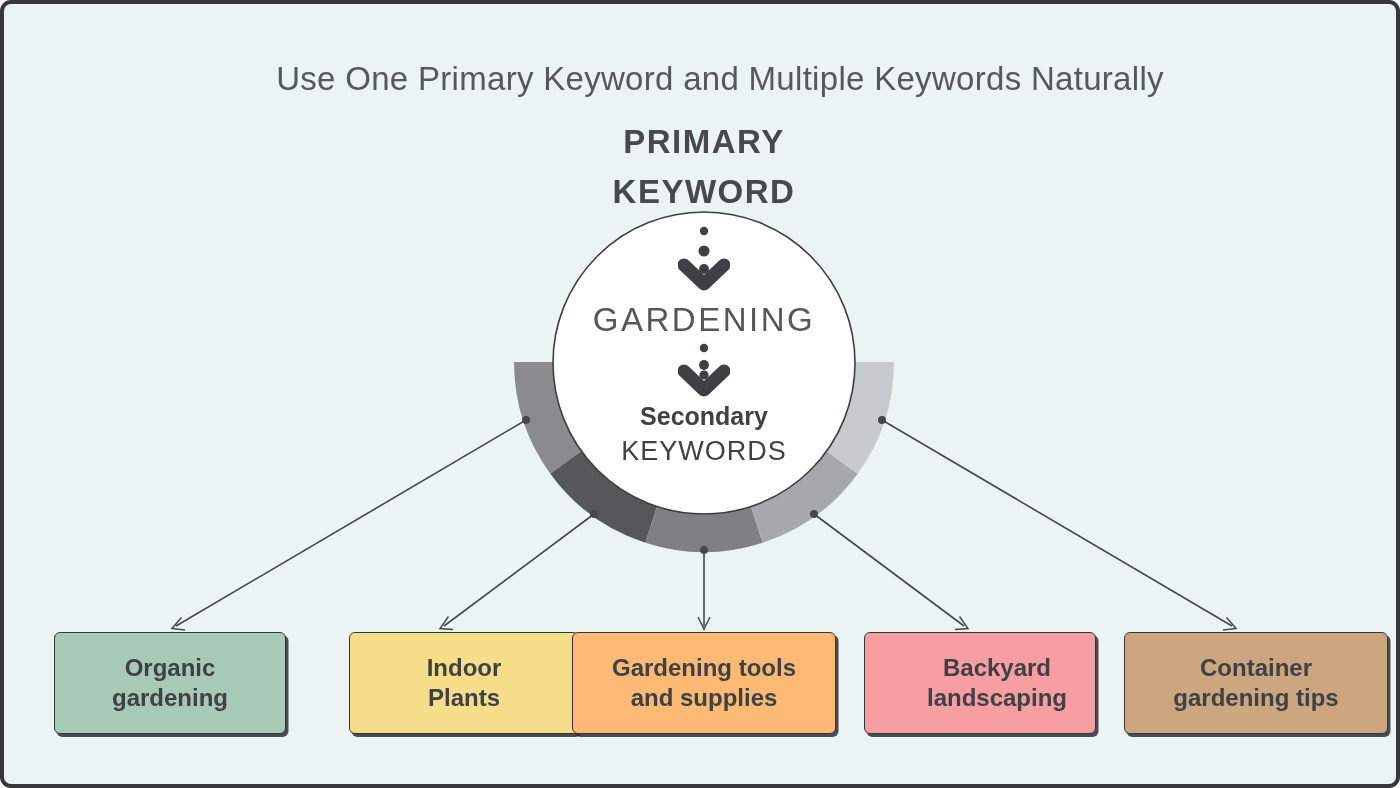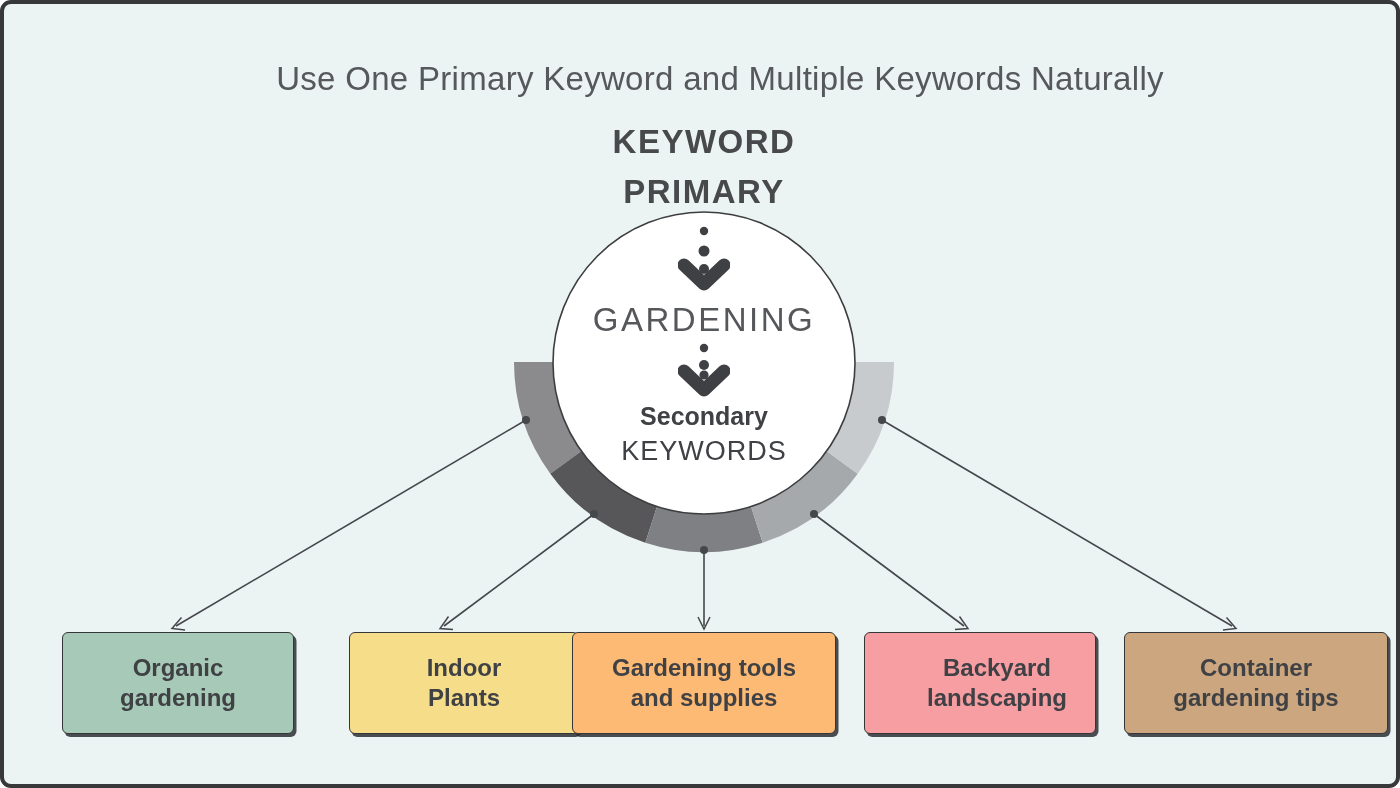--- a/index.html
+++ b/index.html
@@ -41,36 +41,36 @@
     position:absolute;top:432px;left:700px;transform:translateX(-50%);
     font-size:27px;font-weight:400;letter-spacing:1px;color:var(--text-dark);white-space:nowrap;
   }
   .kw-box{
     position:absolute;top:628px;height:102px;display:flex;flex-direction:column;
     align-items:center;justify-content:center;text-align:center;
     border:1.6px solid #35363a;border-radius:6px;
     box-shadow:2.5px 3px 0 rgba(45,46,50,.85);
     font-size:24px;font-weight:700;line-height:30px;color:var(--text-dark);
   }
-  .kw-box.b1{left:50px;width:232px;margin-left:8px;}
+  .kw-box.b1{left:50px;width:232px;}
   .kw-box.b2{left:310px;width:230px;margin-left:35px;}
   .kw-box.b3{left:568px;width:264px;}
   .kw-box.b4{left:860px;width:232px;padding-left:34px;}
   .kw-box.b5{left:1120px;width:264px;}
 </style>
 </head>
 <body>
 
 <div class="frame">
 
   <div class="title">Use One Primary Keyword and Multiple Keywords Naturally</div>
 
   <div class="primary-label">
+    <div>PRIMARY</div>
     <div>KEYWORD</div>
-    <div>PRIMARY</div>
   </div>
 
   <svg class="diagram-svg" viewBox="0 0 1400 788">
 
     <path d="M510,358 A190,190 0 0 0 546.3,469.7 L586.7,440.3 A140,140 0 0 1 560,358 Z" fill="#8b8b8e"></path>
     <path d="M546.3,469.7 A190,190 0 0 0 641.3,538.7 L656.7,491.2 A140,140 0 0 1 586.7,440.3 Z" fill="#57575a"></path>
     <path d="M641.3,538.7 A190,190 0 0 0 758.7,538.7 L743.3,491.2 A140,140 0 0 1 656.7,491.2 Z" fill="#7f8084"></path>
     <path d="M758.7,538.7 A190,190 0 0 0 853.7,469.7 L813.3,440.3 A140,140 0 0 1 743.3,491.2 Z" fill="#a6a9ab"></path>
     <path d="M853.7,469.7 A190,190 0 0 0 890,358 L840,358 A140,140 0 0 1 813.3,440.3 Z" fill="#c7cbcd"></path>
 

